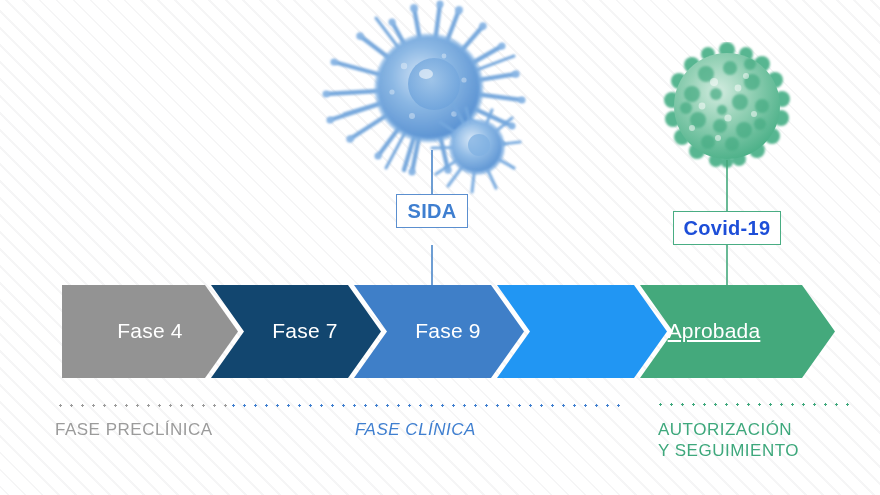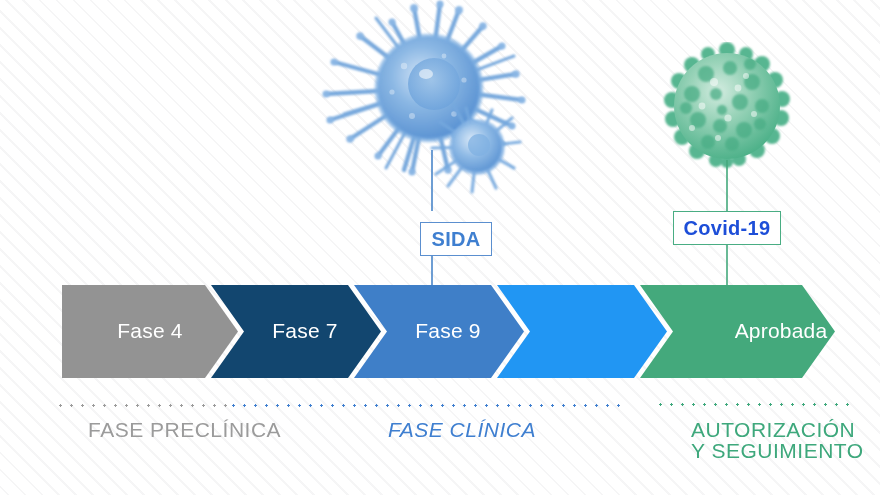--- a/index.html
+++ b/index.html
@@ -71,25 +71,24 @@
   .legend-dots {
     position: absolute;
     height: 3px;
     background-image: radial-gradient(circle, currentColor 1.3px, rgba(0,0,0,0) 1.4px);
     background-size: 11px 3px;
     background-repeat: repeat-x;
     background-position: left center;
   }
   .legend-label {
     position: absolute;
-    font-size: 21px;
+    font-size: 17px;
     line-height: 21px;
     letter-spacing: 0.5px;
     white-space: pre-line;
-    margin-left: 33px;
   }
   .legend-gray  { color: #9b9b9b; }
   .legend-blue  { color: #3f7fd0; }
   .legend-green { color: #3ea87c; }
 
   
   .virus {
     position: absolute;
     pointer-events: none;
   }
@@ -291,23 +290,23 @@
     <path d="M354,285 L491,285 L524,331.5 L491,378 L354,378 L387,331.5 Z" fill="#3f7fc8"></path>
 
     <path d="M497,285 L634,285 L667,331.5 L634,378 L497,378 L530,331.5 Z" fill="#2196f3"></path>
 
     <path d="M640,285 L802,285 L835,331.5 L802,378 L640,378 L673,331.5 Z" fill="#44a97c"></path>
   </svg>
 
   <div class="arrow-label" style="left:85px; top:318px; width:130px;">Fase 4</div>
   <div class="arrow-label" style="left:240px; top:318px; width:130px;">Fase 7</div>
   <div class="arrow-label" style="left:383px; top:318px; width:130px;">Fase 9</div>
-  <div class="arrow-label" style="left:713px; top:318px; width:136px;">Aprobada</div>
-
-  <div class="callout" style="left:396px; top:222px; width:72px; height:34px;margin-left:24px;">
+  <div class="arrow-label" style="left:646px; top:318px; width:136px;text-decoration:underline;">Aprobada</div>
+
+  <div class="callout" style="left:396px; top:194px; width:72px; height:34px;">
     <span>SIDA</span>
   </div>
 
   <div class="callout green" style="left:673px; top:211px; width:108px; height:34px;">
     <span>Covid-19</span>
   </div>
 
   <div class="legend-dots legend-gray" style="left:55px; top:404px; width:180px;"></div>
   <div class="legend-label legend-gray" style="left:55px; top:419px; width:260px;">FASE PRECLÍNICA</div>
 

